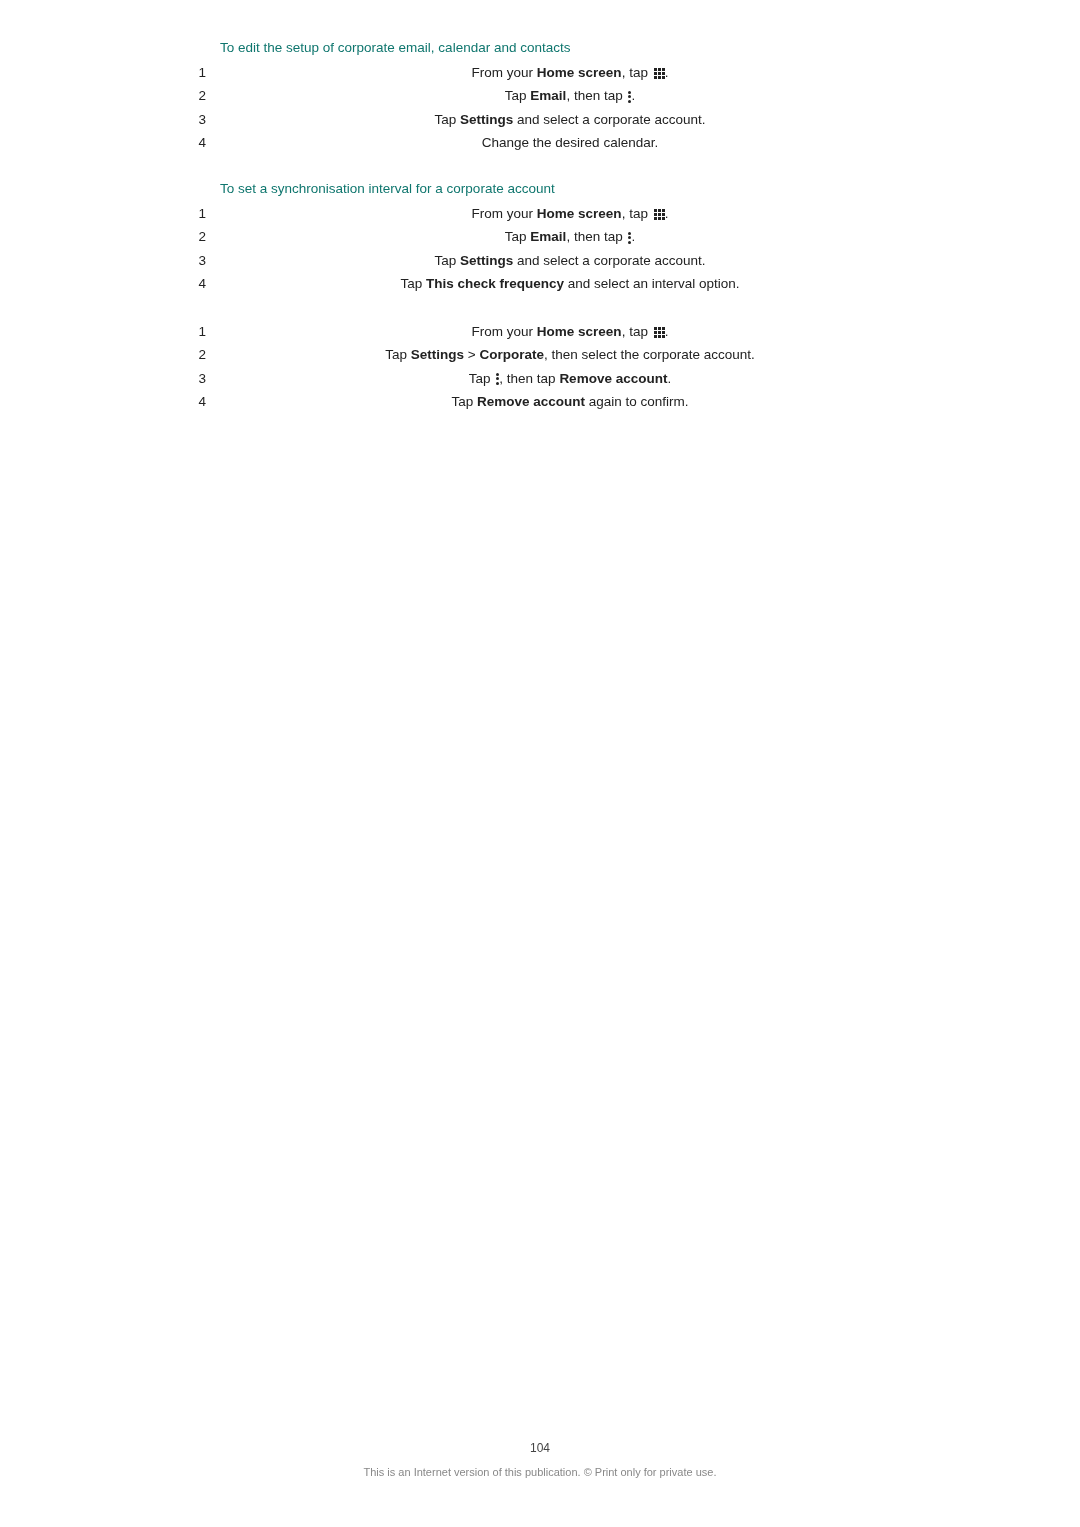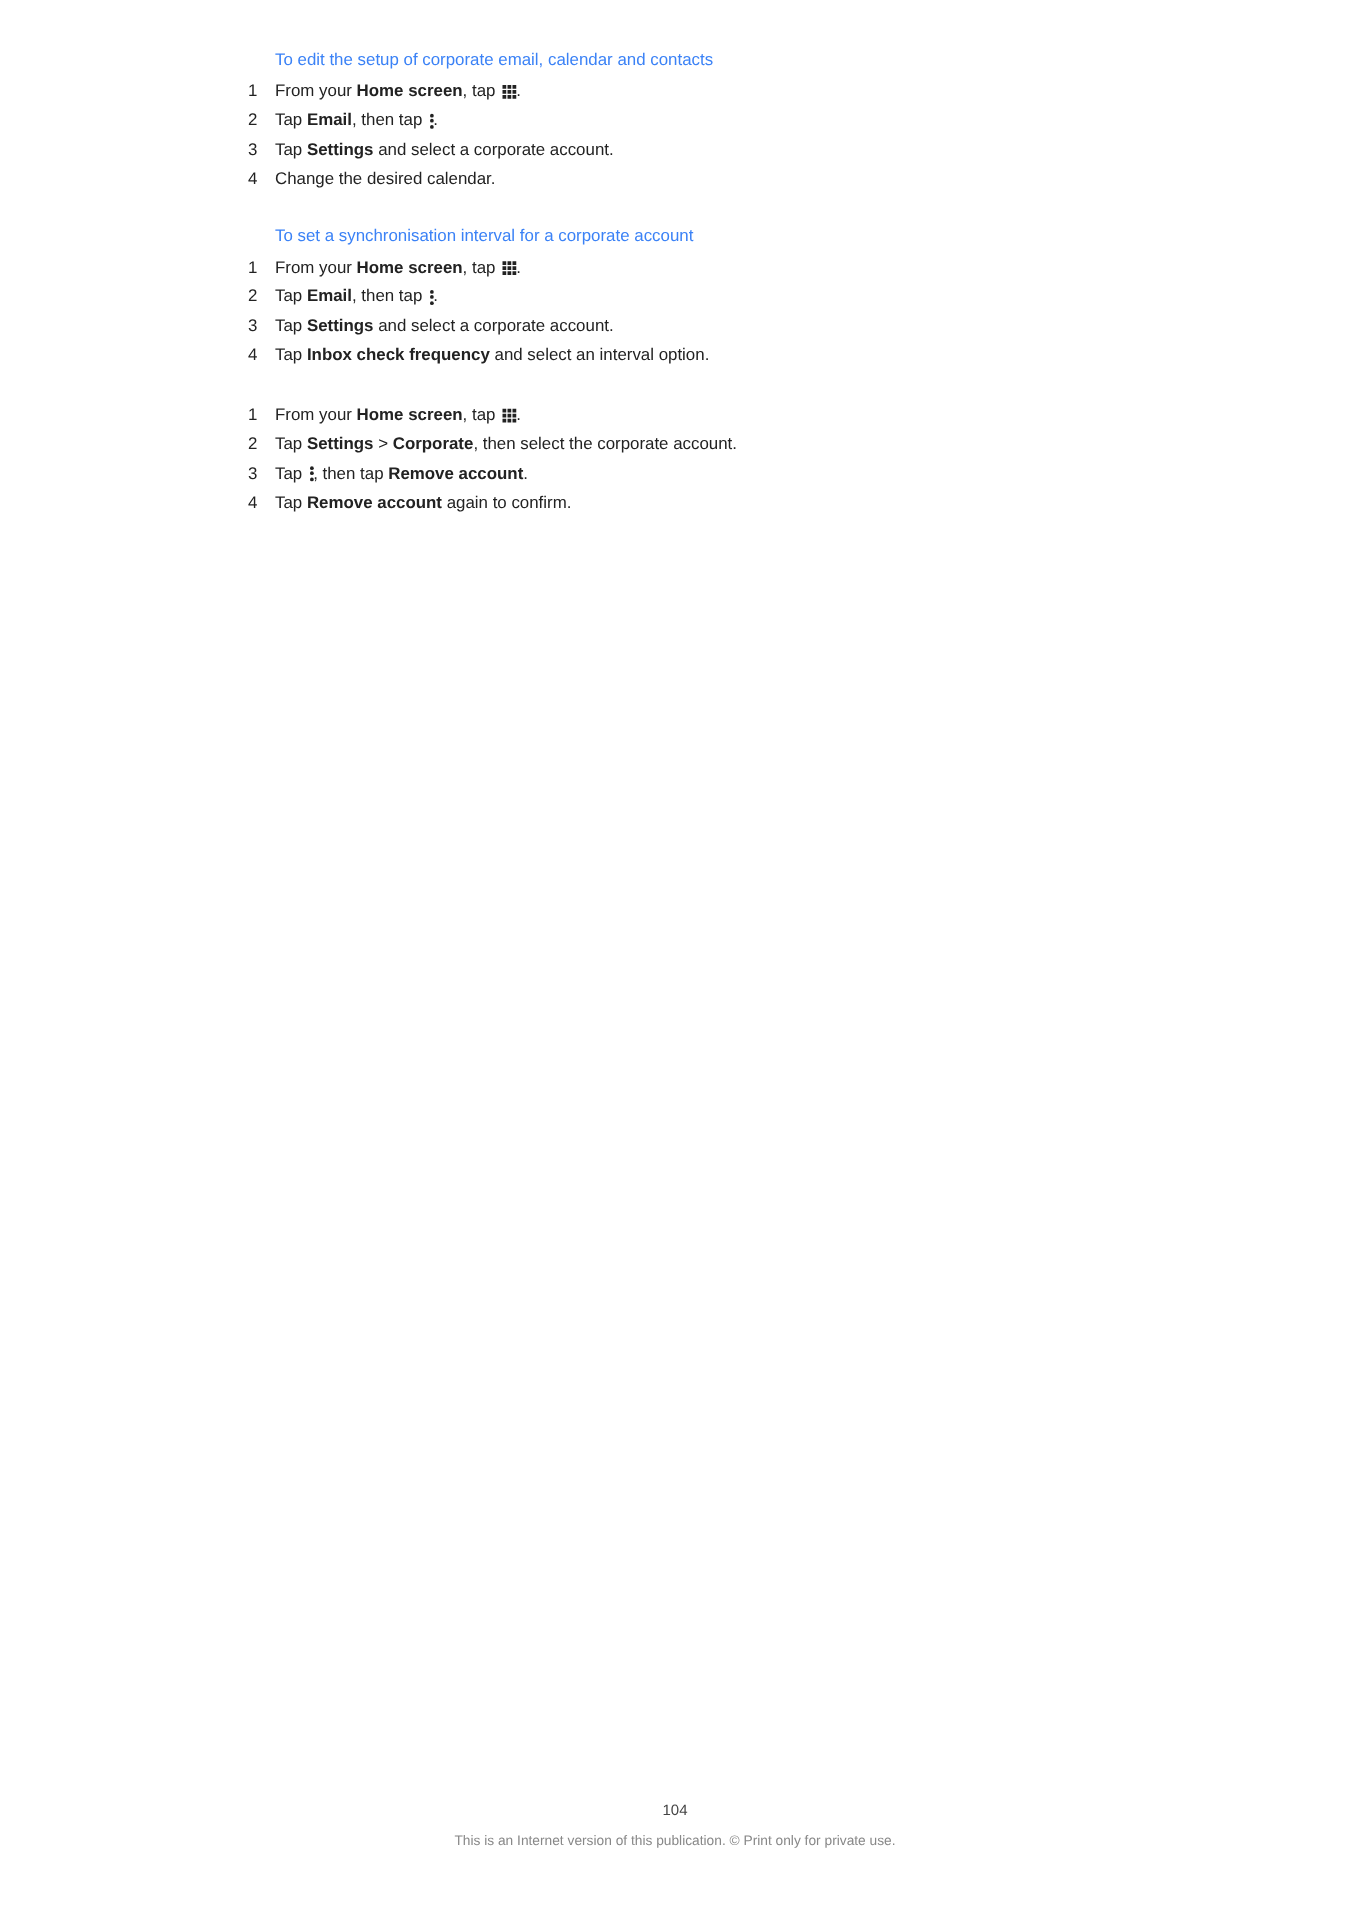--- a/index.html
+++ b/index.html
@@ -24,21 +24,21 @@
       background: #ffffff;
       padding: 40px 160px 80px 160px;
       position: relative;
     }
 
     .section {
       margin-bottom: 28px;
     }
 
     .section-title {
-      color: #3b82f6;
+      color: #0f766e;
       font-size: 13.5px;
       font-weight: normal;
       margin-bottom: 8px;
       margin-left: 60px;
     }
 
     .step-list {
       list-style: none;
       padding: 0;
       margin: 0;
@@ -58,20 +58,21 @@
       padding-right: 14px;
       color: #222222;
       font-size: 13.5px;
     }
 
     .step-text {
       flex: 1;
       color: #222222;
       font-size: 13.5px;
       line-height: 1.5;
+      text-align: center;
     }
 
     .step-text b {
       font-weight: bold;
     }
 
     .page-footer {
       position: absolute;
       bottom: 48px;
       left: 0;
@@ -189,21 +190,21 @@
                 <span></span>
                 <span></span>
               </span>.</span>
           </li>
           <li>
             <span class="step-number">3</span>
             <span class="step-text">Tap <b>Settings</b> and select a corporate account.</span>
           </li>
           <li>
             <span class="step-number">4</span>
-            <span class="step-text">Tap <b>Inbox check frequency</b> and select an interval option.</span>
+            <span class="step-text">Tap <b>This check frequency</b> and select an interval option.</span>
           </li>
         </ul>
       </div>
       <div class="section">
         <ul class="step-list">
           <li>
             <span class="step-number">1</span>
             <span class="step-text">From your <b>Home screen</b>, tap <span class="grid-icon">
                 <span></span>
                 <span></span>

